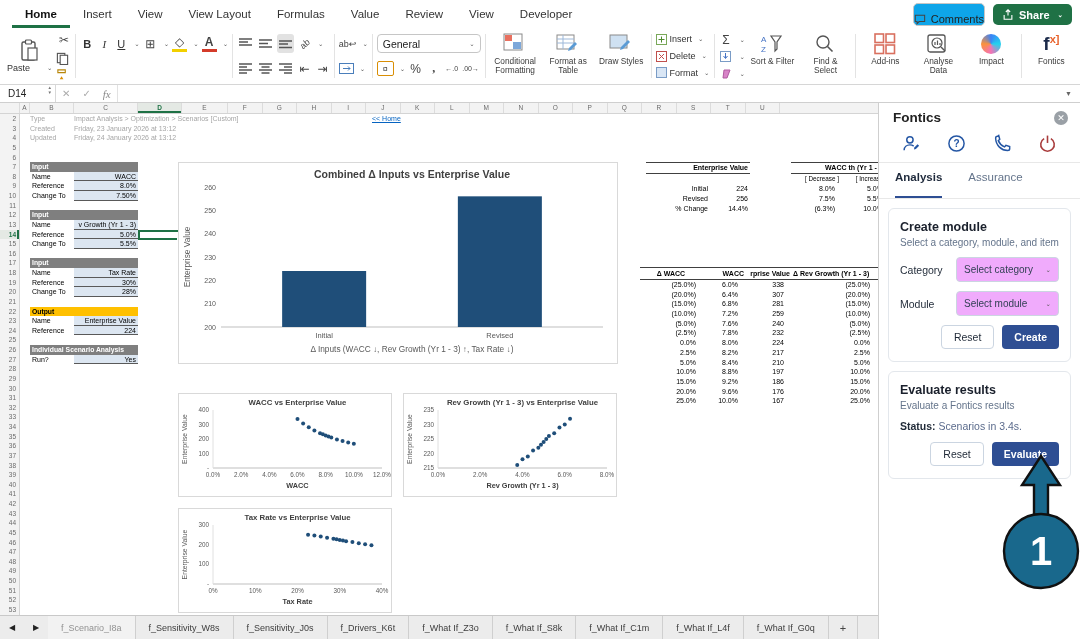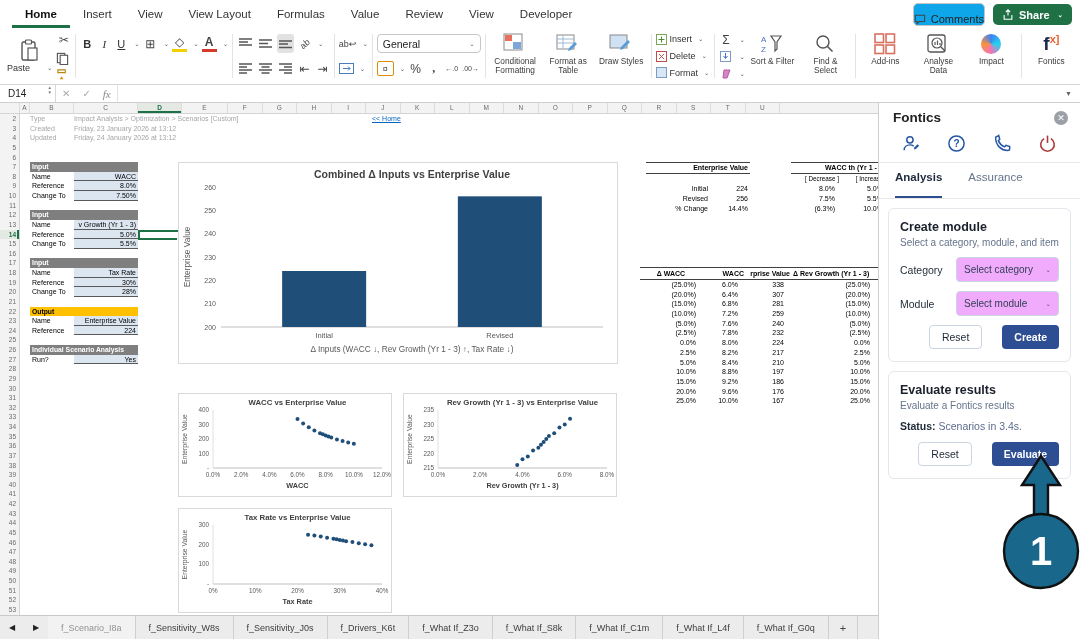--- a/index.html
+++ b/index.html
@@ -82,21 +82,21 @@
   #pane-icons{display:flex;justify-content:space-around;align-items:center;padding:4px 10px 9px 10px;border-bottom:1px solid #e8e8e8;}
   #pane-tabs{display:flex;gap:26px;padding:8px 0 0 16px;border-bottom:1px solid #e8e8e8;}
   .ptab{font-size:11.5px;padding-bottom:13px;color:#64748b;}
   .ptab.active{color:#1e293b;font-weight:bold;border-bottom:2.5px solid #2e4e93;}
   .card{margin:9px 9px 0 9px;border:1px solid #e3e7ec;border-radius:6px;padding:11px 11px 12px 11px;}
   .card h3{margin:0 0 3px 0;font-size:12.5px;color:#1a202c;}
   .card .sub{font-size:10px;color:#64748b;margin-bottom:9px;}
   .frow{display:flex;align-items:center;margin-bottom:9px;}
   .flabel{width:56px;font-size:10.5px;color:#1f2937;}
   .select{flex:1;border:1px solid #cbd5e1;border-radius:4px;height:23px;display:flex;align-items:center;justify-content:space-between;padding:0 7px;font-size:10px;color:#334155;background:#f0abfc;}
-  .btnrow{display:flex;justify-content:flex-end;gap:20px;margin-top:4px;}
+  .btnrow{display:flex;justify-content:flex-end;gap:8px;margin-top:4px;}
   .btn{height:24px;border-radius:4px;font-size:10.5px;display:flex;align-items:center;justify-content:center;padding:0 12px;box-sizing:border-box;}
   .btn.ghost{background:#fff;border:1px solid #cbd5e1;color:#1f2937;}
   .btn.primary{background:#2e4e93;color:#fff;font-weight:bold;}
   .statusline{font-size:10.5px;margin:2px 0 10px 0;color:#1f2937;}
   .statusline .sv{color:#5b6b8c;}
   #annot{position:absolute;left:114px;top:350px;}
 </style>
 </head>
 <body>
 

